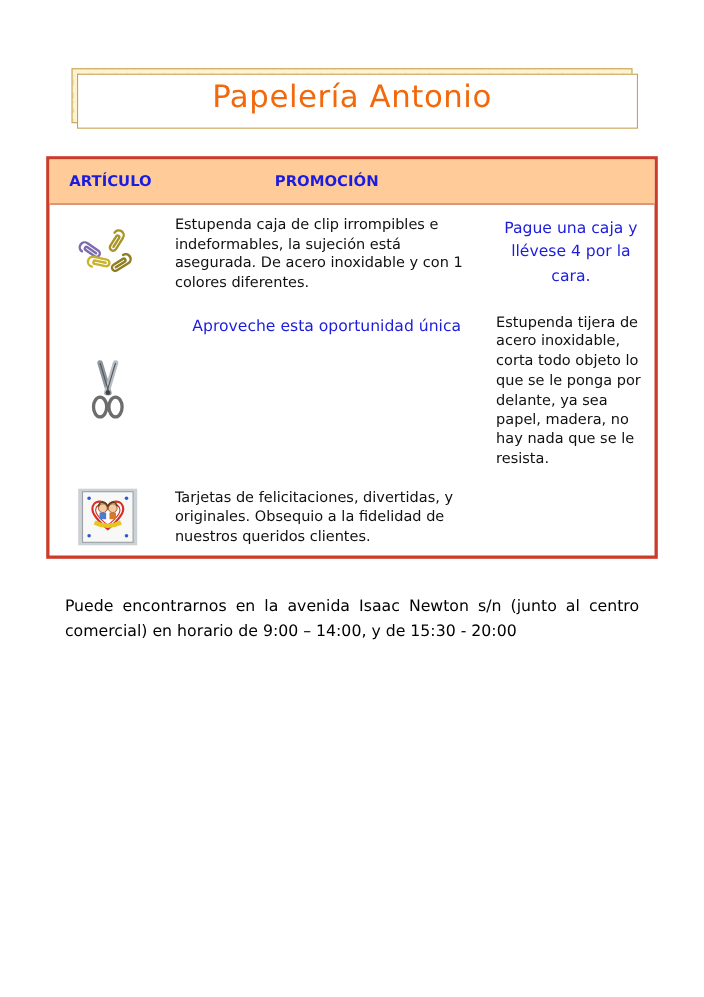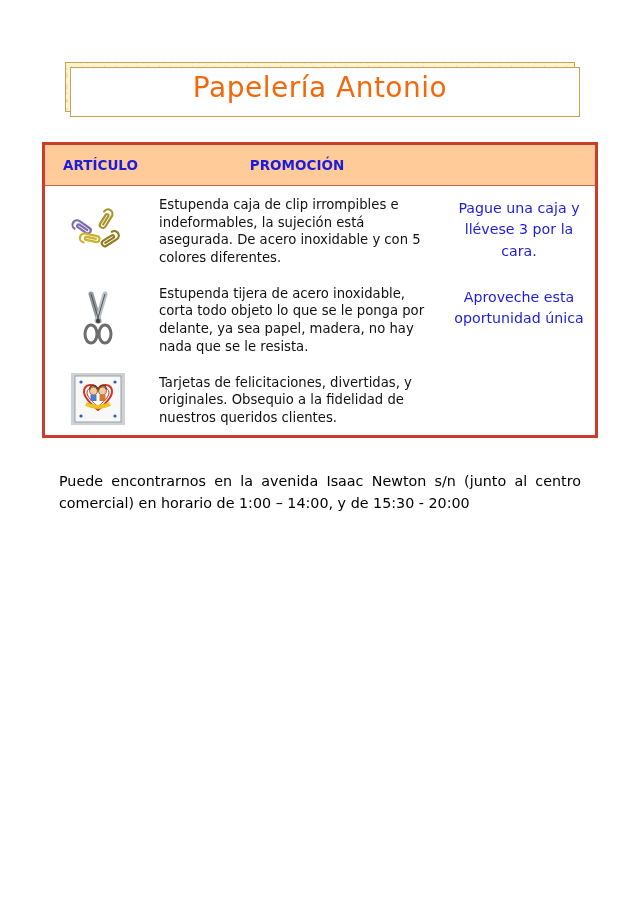--- a/index.html
+++ b/index.html
@@ -101,40 +101,40 @@
             <defs>
               <path id="clip" d="M4 6.5 a4.5 4.5 0 0 1 9 0 v12 a3 3 0 0 1 -6 0 v-10 a1.5 1.5 0 0 1 3 0 v9.5" fill="none" stroke-width="2.2"></path>
             </defs>
             <use href="#clip" transform="translate(2 9) rotate(-55 9 11)" stroke="#7d6bb0"></use>
             <use href="#clip" transform="translate(27 0) rotate(32 9 11)" stroke="#a8952a"></use>
             <use href="#clip" transform="translate(8 22) rotate(-78 9 9)" stroke="#c9b22c"></use>
             <use href="#clip" transform="translate(33 20) rotate(58 8 10)" stroke="#8f7d20"></use>
           </svg>
         </span>
       </div>
-      <div class="td desc">Estupenda caja de clip irrompibles e indeformables, la sujeción está asegurada. De acero inoxidable y con 5 colores diferentes.</div>
-      <div class="td promo">Pague una caja y llévese 3 por la cara.</div>
+      <div class="td desc">Estupenda caja de clip irrompibles e indeformables, la sujeción está asegurada. De acero inoxidable y con 1 colores diferentes.</div>
+      <div class="td promo">Pague una caja y llévese 4 por la cara.</div>
     </div>
 
     <div class="trow">
       <div class="td art">
         <span class="icon-img">
           <svg width="40" height="56" viewBox="0 0 40 56">
             <path d="M13 3 L21 30" stroke="#8f979e" stroke-width="5" stroke-linecap="round" fill="none"></path>
             <path d="M27 3 L19 30" stroke="#b7bec4" stroke-width="5" stroke-linecap="round" fill="none"></path>
             <path d="M13 3 L21 30" stroke="#555" stroke-width="1" fill="none"></path>
             <path d="M27 3 L19 30" stroke="#555" stroke-width="1" fill="none"></path>
             <circle cx="20" cy="30" r="2.2" fill="#444"></circle>
             <ellipse cx="13" cy="43" rx="6" ry="9" fill="none" stroke="#6d6d6d" stroke-width="3"></ellipse>
             <ellipse cx="27" cy="43" rx="6" ry="9" fill="none" stroke="#6d6d6d" stroke-width="3"></ellipse>
           </svg>
         </span>
       </div>
+      <div class="td promo">Aproveche esta oportunidad única</div>
       <div class="td desc">Estupenda tijera de acero inoxidable, corta todo objeto lo que se le ponga por delante, ya sea  papel, madera, no hay nada que se le resista.</div>
-      <div class="td promo">Aproveche esta oportunidad única</div>
     </div>
 
     <div class="trow">
       <div class="td art">
         <span class="icon-img">
           <svg width="54" height="52" viewBox="0 0 54 52">
             <rect x="0" y="0" width="54" height="52" fill="#ccd1d5"></rect>
             <rect x="4" y="3" width="46" height="46" fill="#f8f8f6" stroke="#9aa0a6" stroke-width="1"></rect>
             <path d="M27 17 C24 10 13 10 13 19 C13 26 27 37 27 37 C27 37 41 26 41 19 C41 10 30 10 27 17 Z" fill="#ffffff" stroke="#d93025" stroke-width="2"></path>
             <path d="M27 19 C24.6 13.5 16 13.5 16 20 C16 25 27 33.5 27 33.5 C27 33.5 38 25 38 20 C38 13.5 29.4 13.5 27 19 Z" fill="none" stroke="#d93025" stroke-width="1"></path>
@@ -149,15 +149,15 @@
             <circle cx="44" cy="9" r="1.6" fill="#3355cc"></circle>
             <circle cx="10" cy="43" r="1.6" fill="#3355cc"></circle>
             <circle cx="44" cy="43" r="1.6" fill="#3355cc"></circle>
           </svg>
         </span>
       </div>
       <div class="td desc">Tarjetas de felicitaciones, divertidas, y originales. Obsequio a la fidelidad de nuestros queridos clientes.</div>
     </div>
   </div>
 
-  <p class="footer">Puede encontrarnos en la avenida Isaac Newton s/n (junto al centro comercial) en horario de 1:00 – 14:00, y de 15:30  - 20:00</p>
+  <p class="footer">Puede encontrarnos en la avenida Isaac Newton s/n (junto al centro comercial) en horario de 9:00 – 14:00, y de 15:30  - 20:00</p>
 
 </div>
 
 </body></html>

